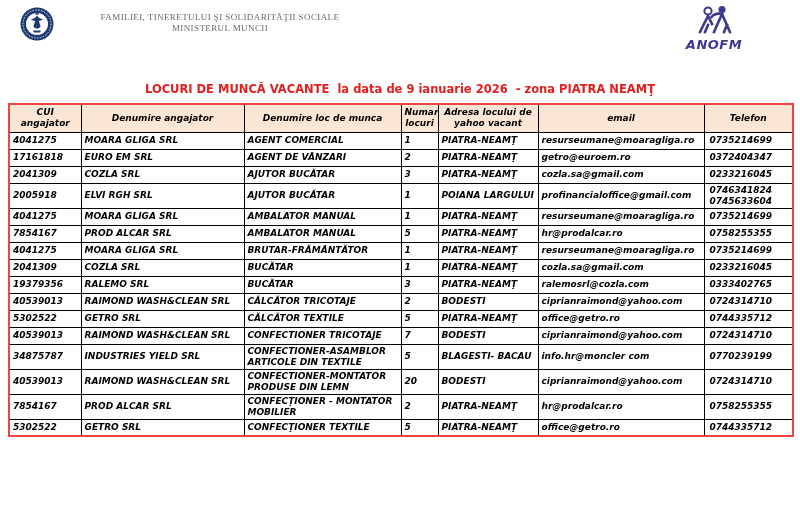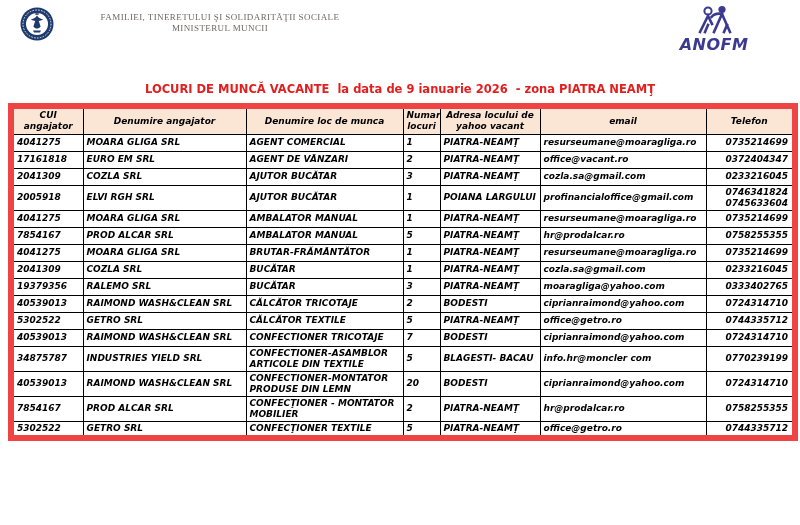--- a/index.html
+++ b/index.html
@@ -18,47 +18,47 @@
   
   .gov-logo{position:absolute;left:20px;top:7px;width:34px;height:34px;}
   .ministry{
     position:absolute;left:70px;top:12px;width:300px;text-align:center;
     font-family:"Liberation Serif",serif;font-variant:small-caps;
     color:var(--ministry-gray);font-size:9px;line-height:11px;letter-spacing:.4px;
   }
   .anofm{position:absolute;left:670px;top:5px;width:88px;text-align:center;}
   .anofm-text{
     color:var(--anofm-blue);font-weight:bold;font-style:italic;
-    font-size:16px;letter-spacing:.5px;line-height:14px;margin-top:-1px;
+    font-size:13px;letter-spacing:.5px;line-height:14px;margin-top:-1px;
   }
   
   .doc-title{
     position:absolute;left:0;right:0;top:82px;text-align:center;
     color:var(--title-red);font-weight:bold;font-size:11.5px;
     white-space:pre;
   }
   
   .table-wrap{position:absolute;left:8px;top:103px;width:784px;}
   table{
     border-collapse:collapse;table-layout:fixed;width:784px;
-    border:6px solid #ef4444;
+    border:2px solid #ef4444;
   }
   th,td{
     border:1px solid #000;
     font-family:"DejaVu Sans",sans-serif;font-style:italic;font-weight:bold;
     font-size:9px;color:#000;padding:1px 3px;overflow:hidden;
   }
   thead th{
     background:var(--table-header-bg);height:28px;
     text-align:center;vertical-align:middle;line-height:11px;
   }
   tbody td{height:17px;vertical-align:middle;line-height:11px;}
   .c-left{text-align:left;}
   .c-center{}
-  .c-right{text-align:right;padding-right:4px;}
+  .c-right{text-align:right;padding-right:20px;}
   .cell-telefon{white-space:pre-line;}
 </style>
 </head>
 <body>
 
 <div class="page">
 
   <div class="gov-logo">
     <svg width="34" height="34" viewBox="0 0 34 34">
       <circle cx="17" cy="17" r="16.5" fill="#1e3a6e"></circle>
@@ -123,21 +123,21 @@
             <td class="c-left">PIATRA-NEAMŢ</td>
             <td class="c-left">resurseumane@moaragliga.ro</td>
             <td class="c-right cell-telefon">0735214699</td>
           </tr>
           <tr>
             <td class="c-center">17161818</td>
             <td class="c-left">EURO EM SRL</td>
             <td class="c-left">AGENT DE VÂNZARI</td>
             <td class="c-center">2</td>
             <td class="c-left">PIATRA-NEAMŢ</td>
-            <td class="c-left">office@vacant.ro</td>
+            <td class="c-left">getro@euroem.ro</td>
             <td class="c-right cell-telefon">0372404347</td>
           </tr>
           <tr>
             <td class="c-center">2041309</td>
             <td class="c-left">COZLA SRL</td>
             <td class="c-left">AJUTOR BUCĂTAR</td>
             <td class="c-center">3</td>
             <td class="c-left">PIATRA-NEAMŢ</td>
             <td class="c-left">cozla.sa@gmail.com</td>
             <td class="c-right cell-telefon">0233216045</td>
@@ -187,21 +187,21 @@
             <td class="c-left">PIATRA-NEAMŢ</td>
             <td class="c-left">cozla.sa@gmail.com</td>
             <td class="c-right cell-telefon">0233216045</td>
           </tr>
           <tr>
             <td class="c-center">19379356</td>
             <td class="c-left">RALEMO SRL</td>
             <td class="c-left">BUCĂTAR</td>
             <td class="c-center">3</td>
             <td class="c-left">PIATRA-NEAMŢ</td>
-            <td class="c-left">moaragliga@yahoo.com</td>
+            <td class="c-left">ralemosrl@cozla.com</td>
             <td class="c-right cell-telefon">0333402765</td>
           </tr>
           <tr>
             <td class="c-center">40539013</td>
             <td class="c-left">RAIMOND WASH&amp;CLEAN SRL</td>
             <td class="c-left">CĂLCĂTOR TRICOTAJE</td>
             <td class="c-center">2</td>
             <td class="c-left">BODESTI</td>
             <td class="c-left">ciprianraimond@yahoo.com</td>
             <td class="c-right cell-telefon">0724314710</td>

